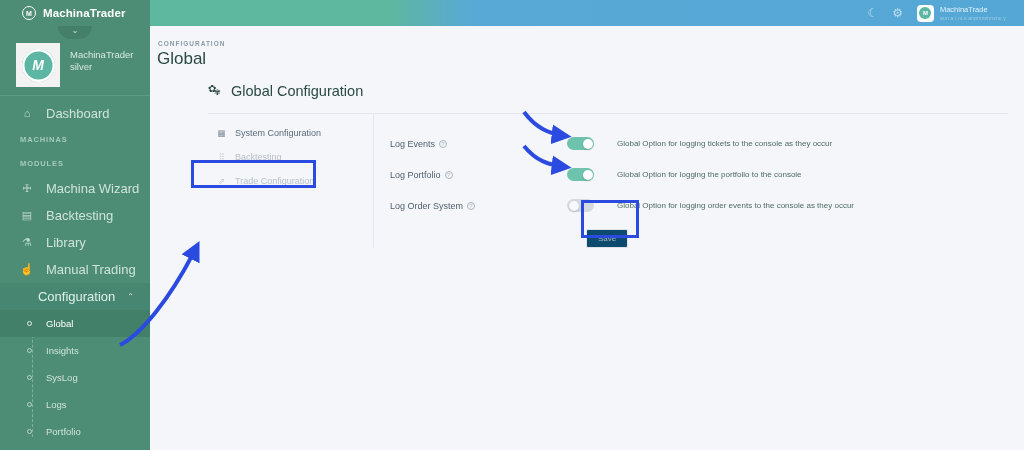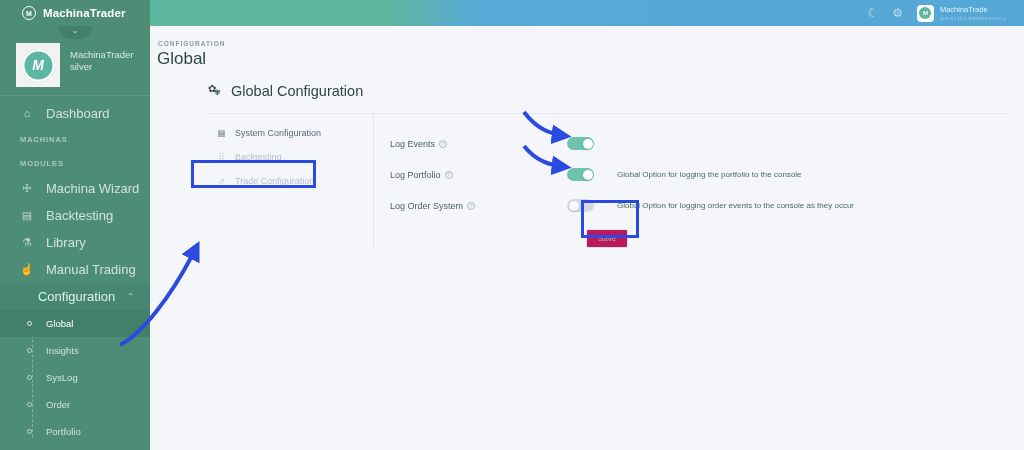--- a/index.html
+++ b/index.html
@@ -188,21 +188,21 @@
     border-radius: 50%; background: #ffffff;
     box-shadow: 0 1px 2px rgba(0,0,0,.18);
   }
   .toggle.on .knob { right: 1.5px; }
   .toggle.off .knob { left: 1.5px; background: #f7f9fa; }
   .row-desc { font-size: 8px; color: #4e6b63; padding-left: 22px; }
 
   .save-wrap { padding-left: 196px; padding-top: 6px; }
   .save-btn {
     width: 42px; height: 19px; border: 1px solid #dde3e9;
-    background: #be185d; border-radius: 2px;
+    background: #0c4a6e; border-radius: 2px;
     font-size: 8px; color: #aeb8c2;
     font-family: "Liberation Sans", sans-serif; cursor: pointer;
   }
   .box-anno { position: absolute; border: 3px solid #2b4ae0; pointer-events: none; }
   #box-tab  { left: 191px; top: 160px; width: 125px; height: 28px; }
   #box-save { left: 581px; top: 200px; width: 58px; height: 38px; }
   #arrows { position: absolute; left: 0; top: 0; width: 1024px; height: 450px; }
 </style>
 </head>
 <body>
@@ -283,21 +283,21 @@
         <div class="sub-item">
           <span class="sub-dot"></span>
           <span class="lb">Insights</span>
         </div>
         <div class="sub-item">
           <span class="sub-dot"></span>
           <span class="lb">SysLog</span>
         </div>
         <div class="sub-item">
           <span class="sub-dot"></span>
-          <span class="lb">Order</span>
+          <span class="lb">Logs</span>
         </div>
         <div class="sub-item">
           <span class="sub-dot"></span>
           <span class="lb">Portfolio</span>
         </div>
       </div>
     </div>
   </div>
 
   <div class="main">
@@ -335,20 +335,21 @@
           <div class="row">
             <div class="row-label">
               <span>Log Events</span>
               <span class="help">?</span>
             </div>
             <div class="toggle-cell">
               <div class="toggle on">
                 <div class="knob"></div>
               </div>
             </div>
+            <div class="row-desc">Global Option for logging tickets to the console as they occur</div>
           </div>
 
           <div class="row">
             <div class="row-label">
               <span>Log Portfolio</span>
               <span class="help">?</span>
             </div>
             <div class="toggle-cell">
               <div class="toggle on">
                 <div class="knob"></div>

